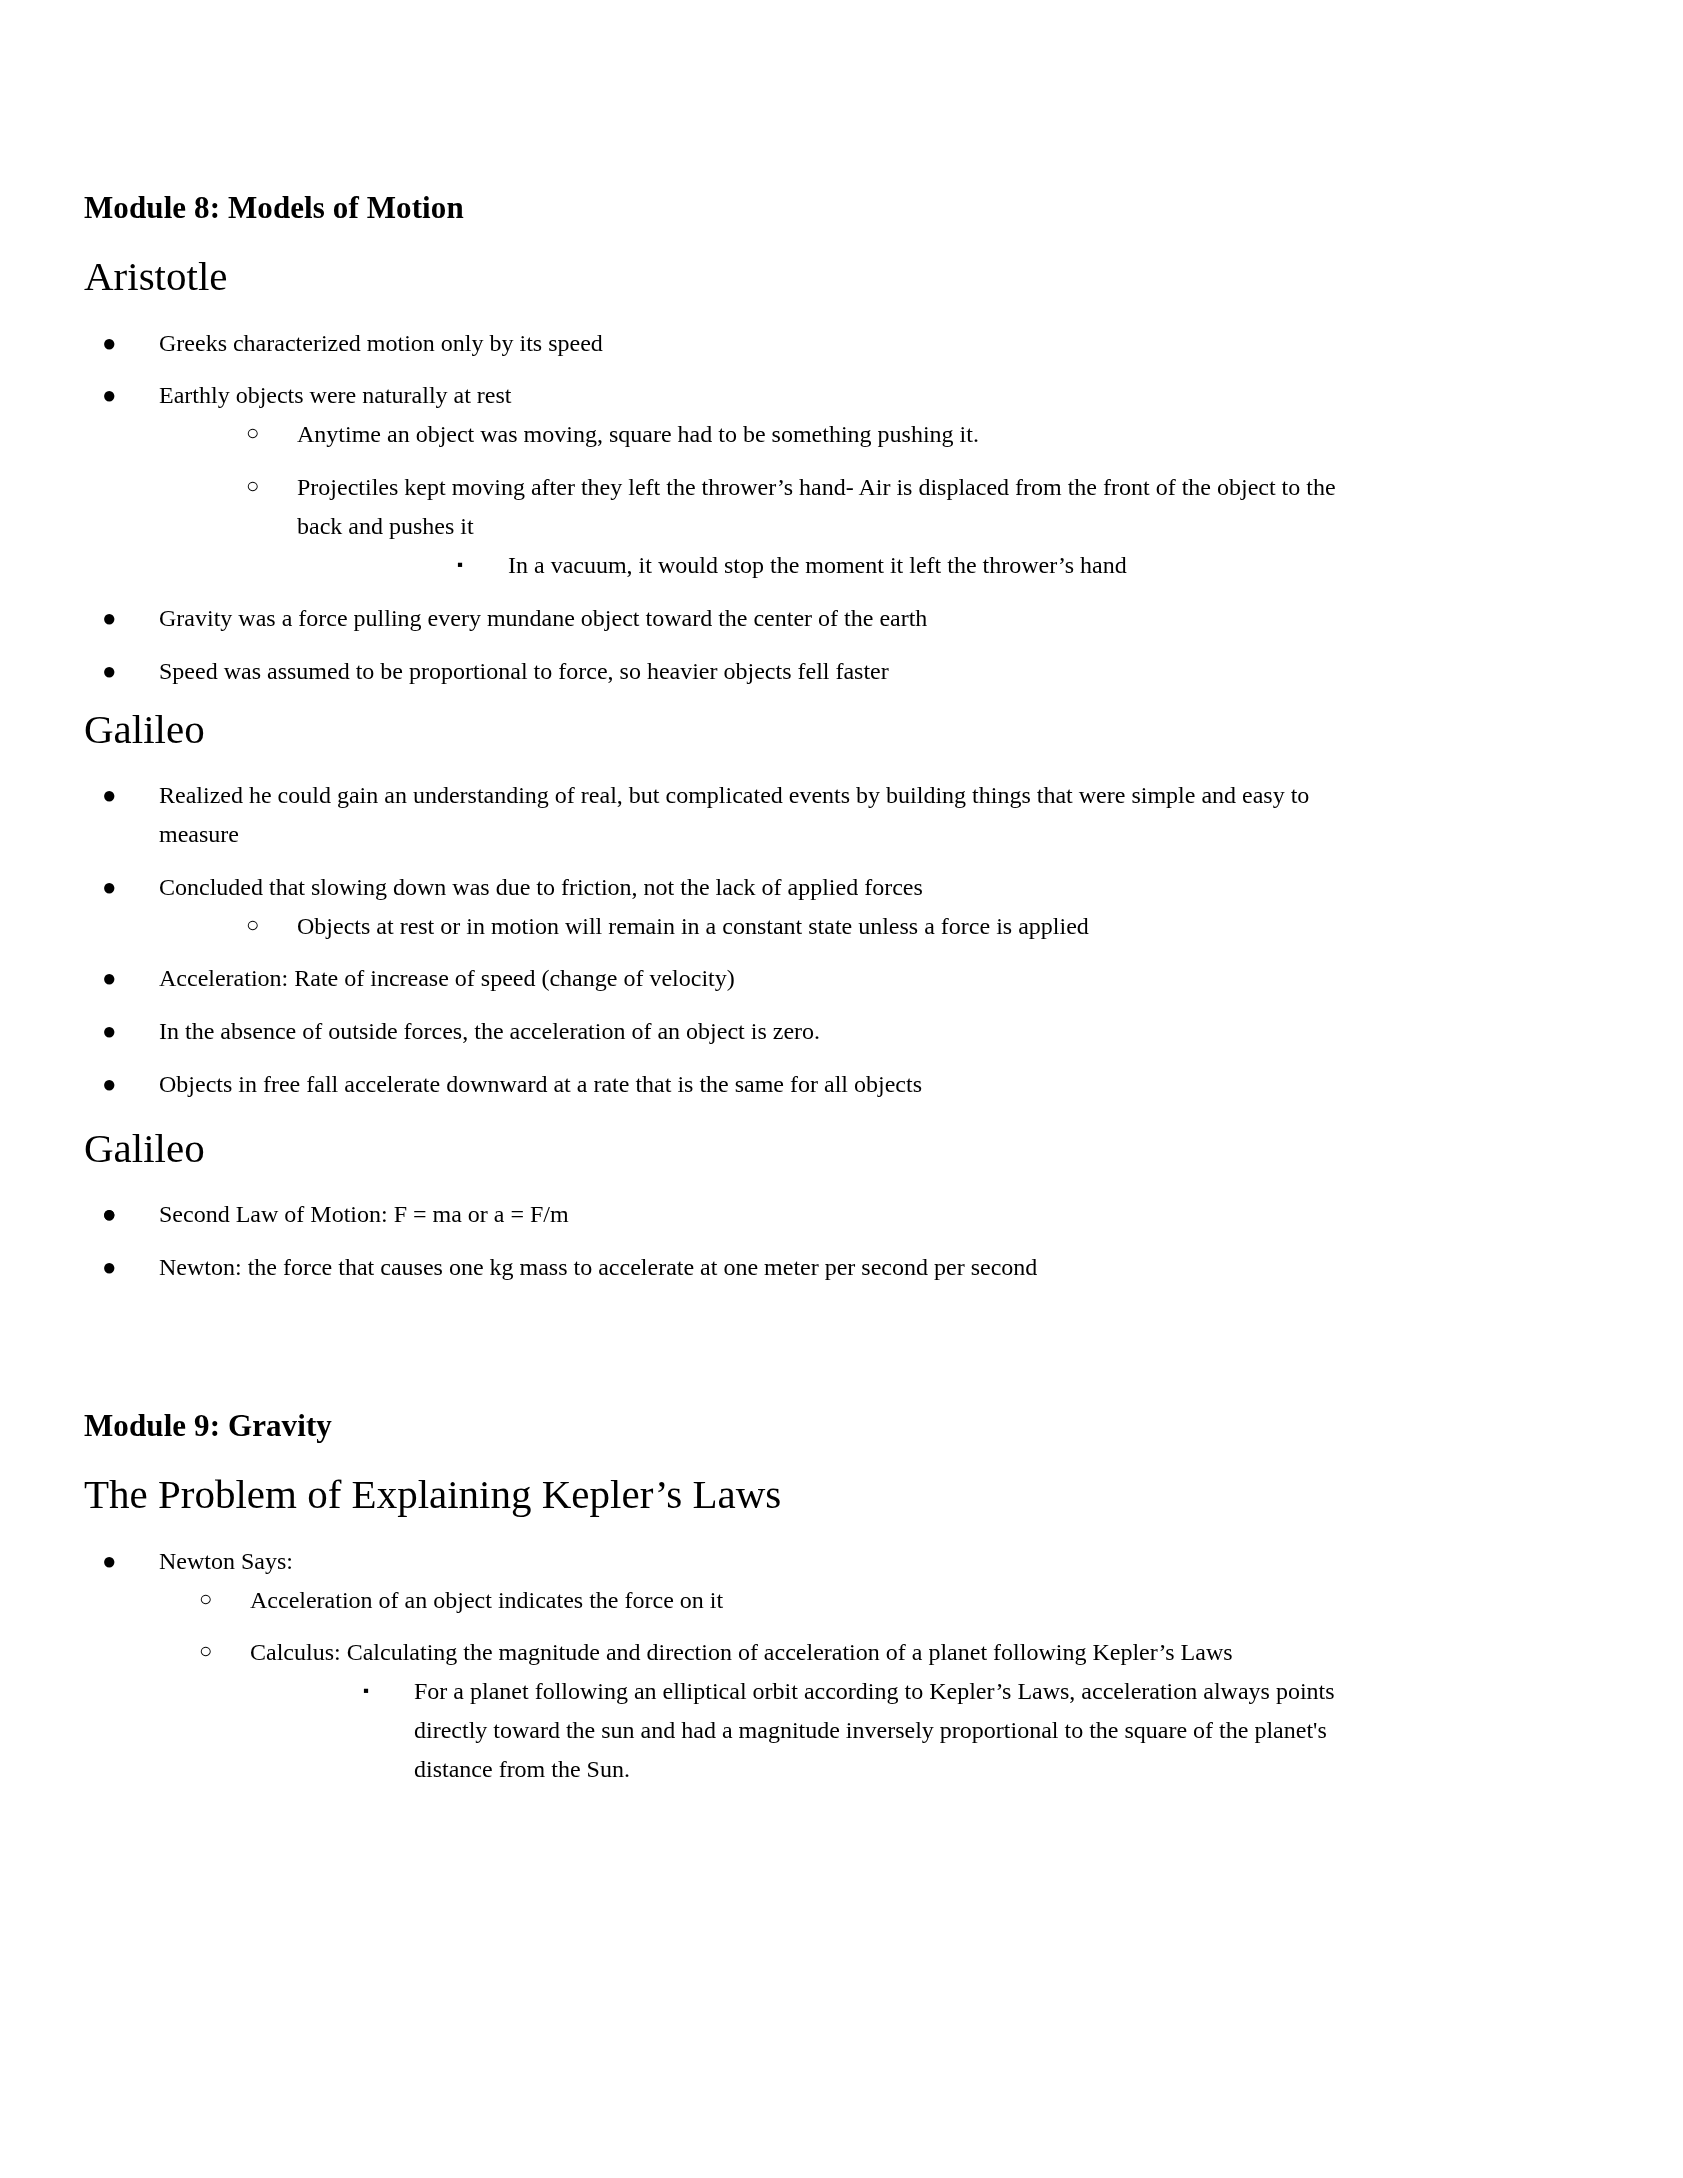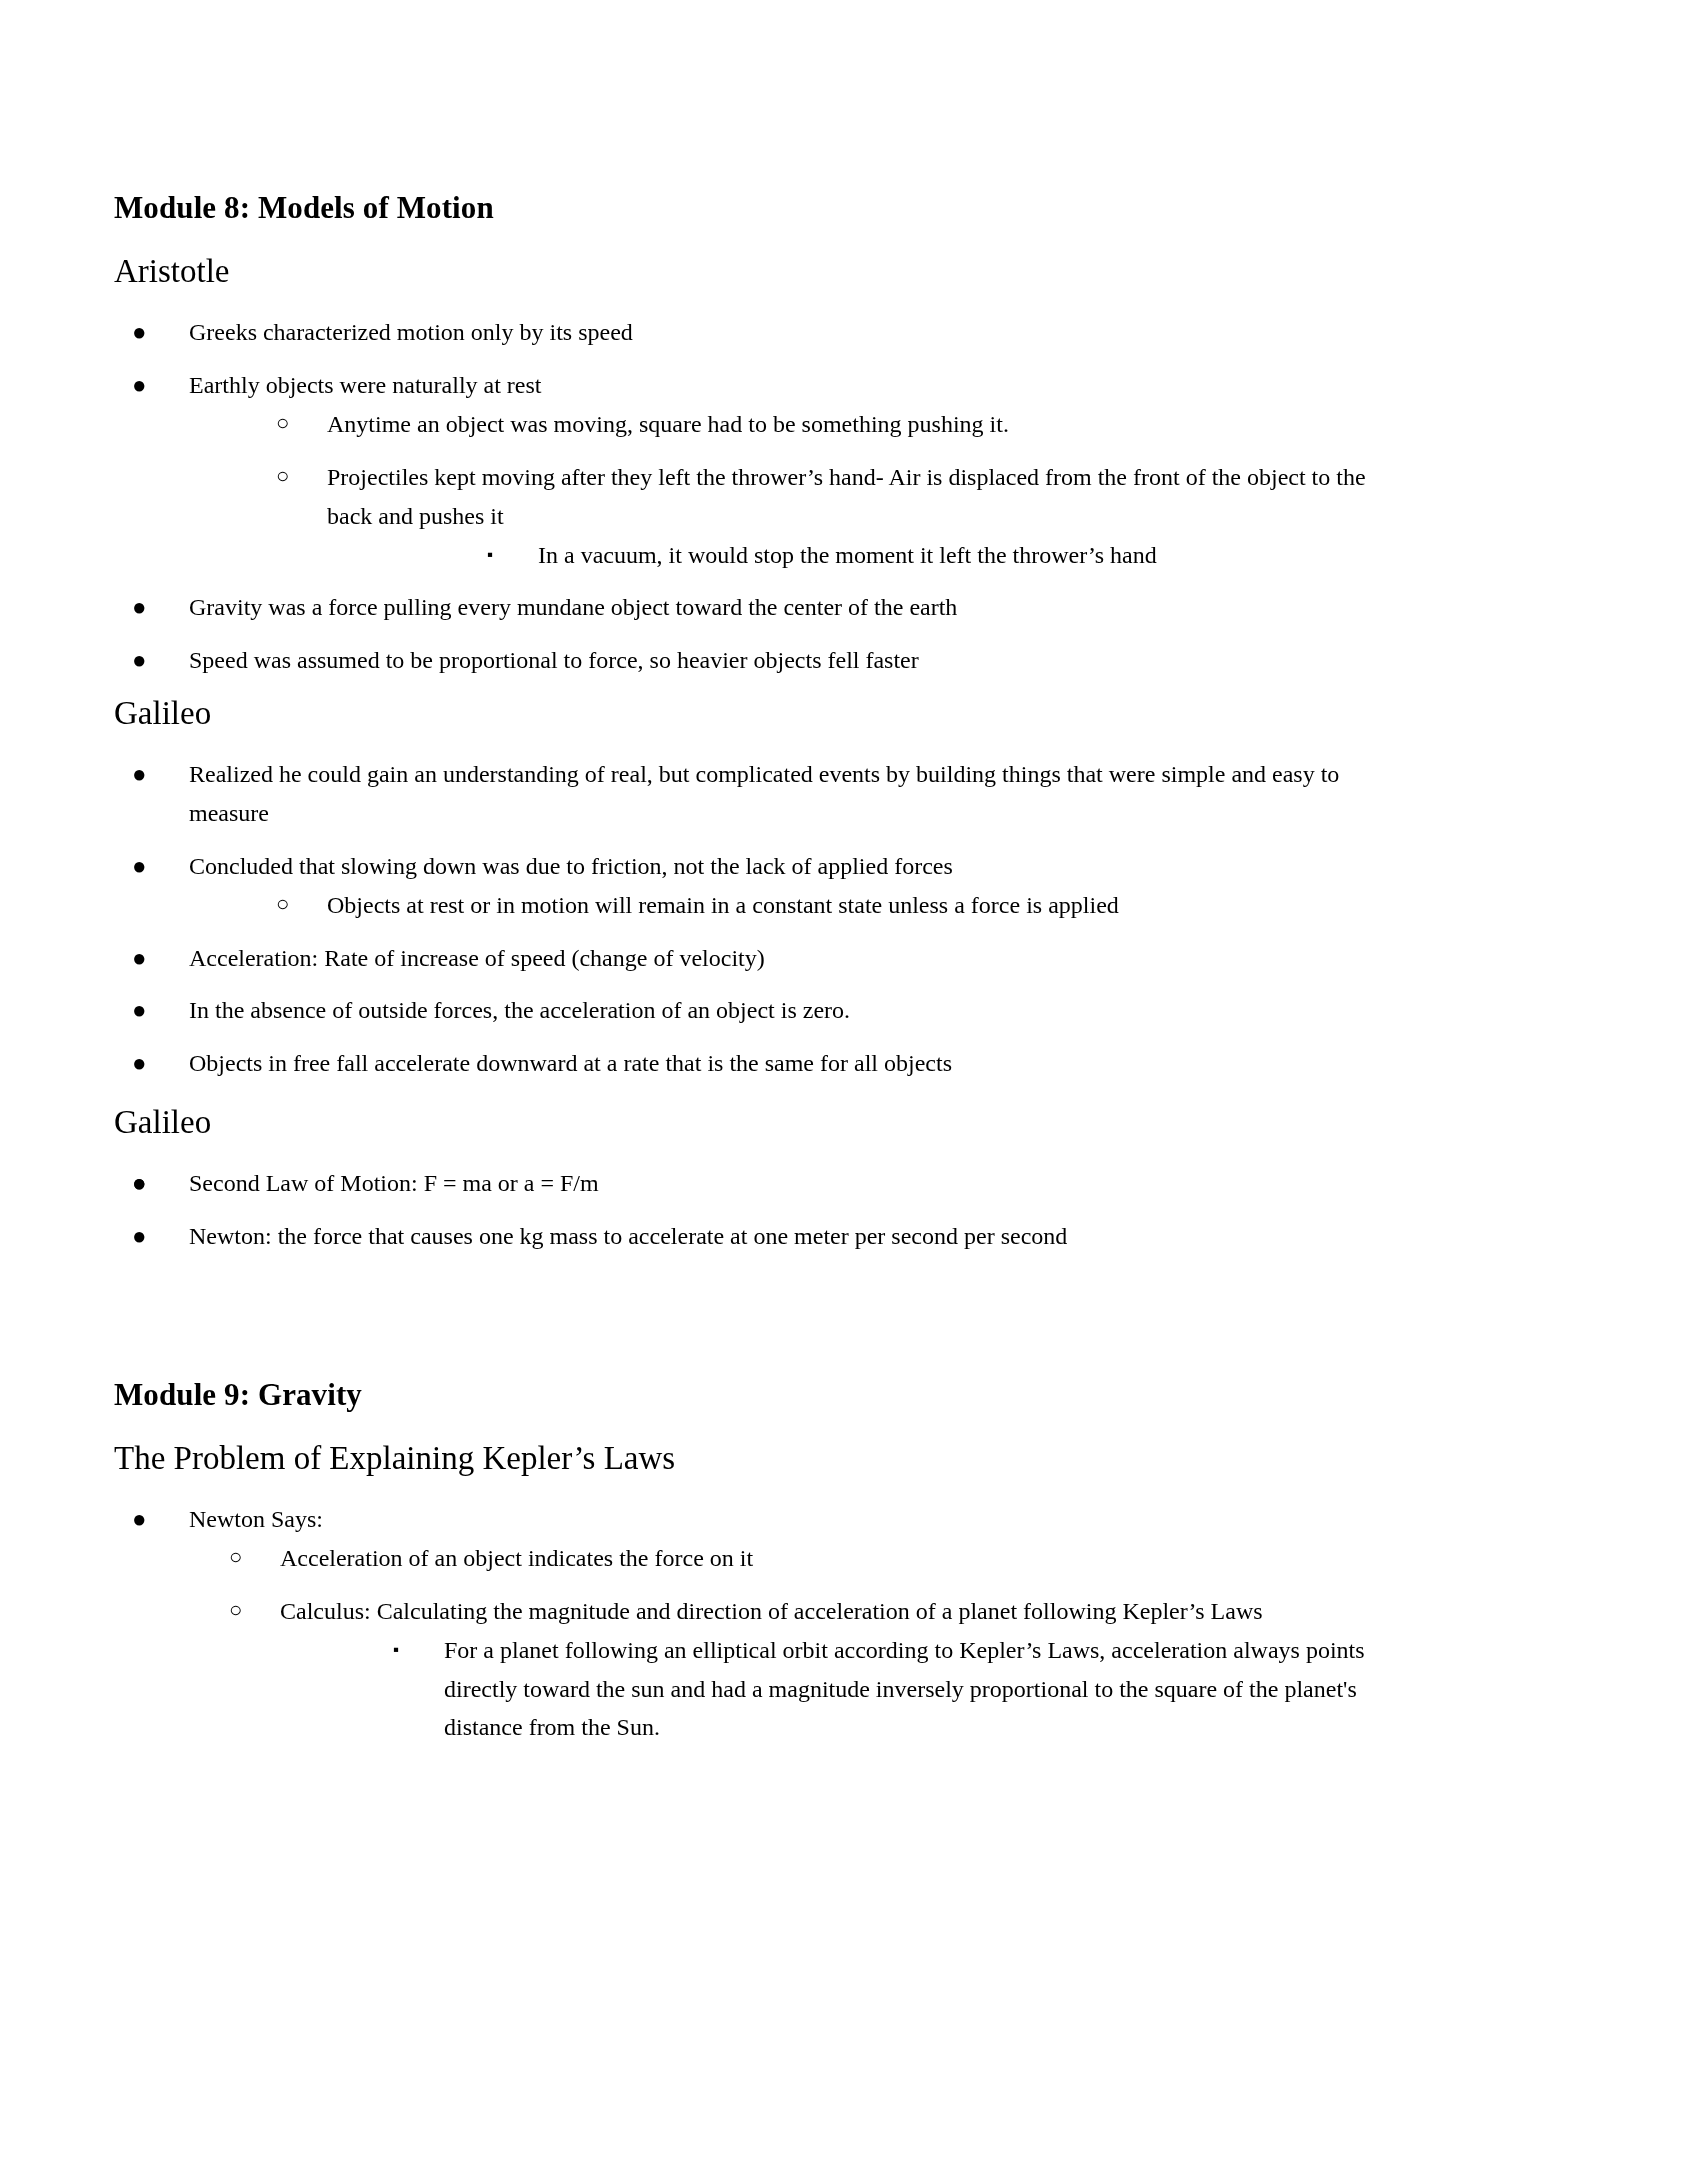--- a/index.html
+++ b/index.html
@@ -13,39 +13,39 @@
     font-family: "Liberation Serif", "DejaVu Serif", serif;
     color: #000000;
     overflow: hidden;
   }
   .page {
     width: 1683px;
     height: 2156px;
     position: relative;
     background: #ffffff;
     box-sizing: border-box;
-    padding: 188px 198px 0 114px;
+    padding: 188px 198px 0 84px;
   }
   .doc-body {
     width: 1297px;
   }
 
   
   .module-heading {
     font-size: 31px;
     font-weight: bold;
     line-height: 1.3;
     margin: 0 0 22px 0;
     letter-spacing: 0.1px;
   }
   .module-heading.second {
     margin-top: 119px;
   }
   .sub-heading {
-    font-size: 33px;
+    font-size: 41px;
     font-weight: normal;
     line-height: 1.3;
     margin: 0 0 20px 0;
   }
 
   
   ul.lvl {
     list-style: none;
     margin: 0;
     padding: 0;

